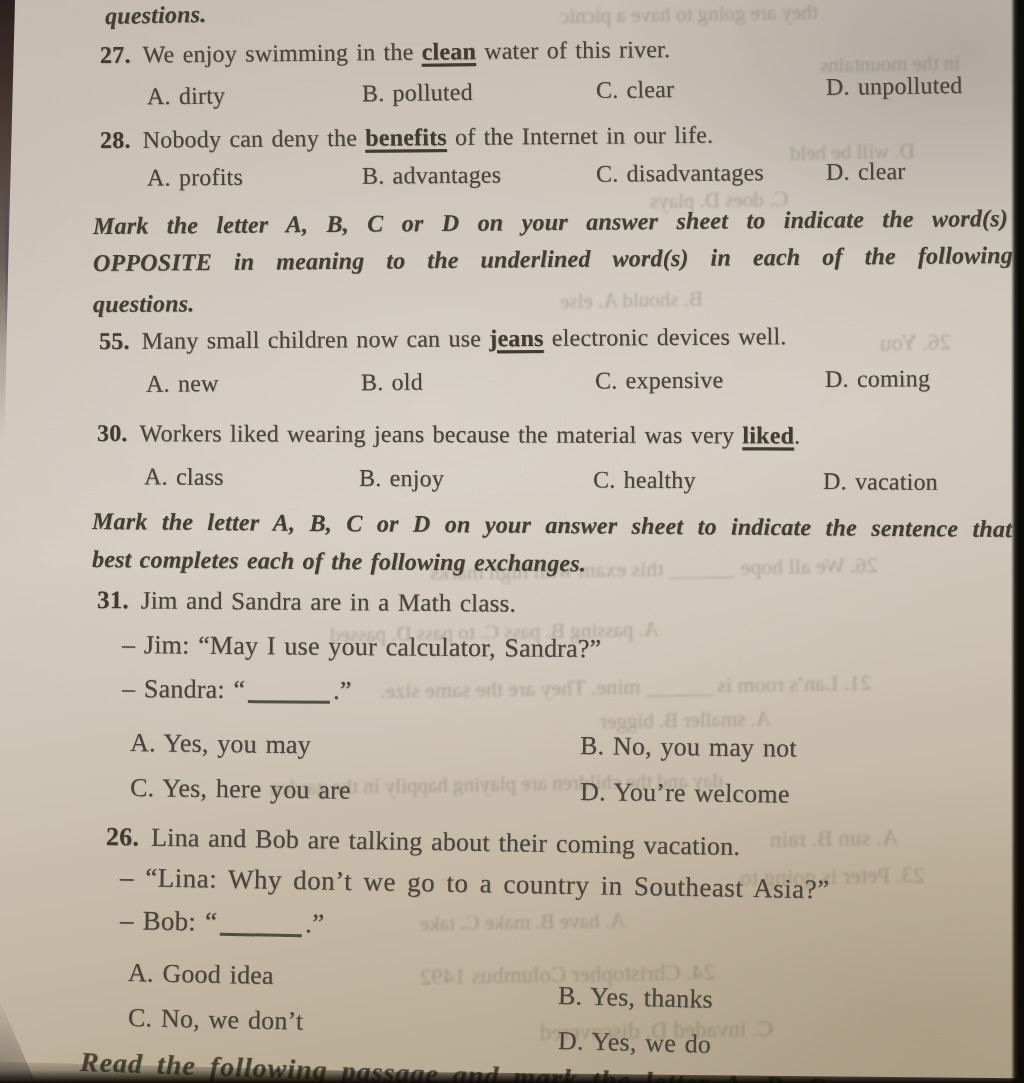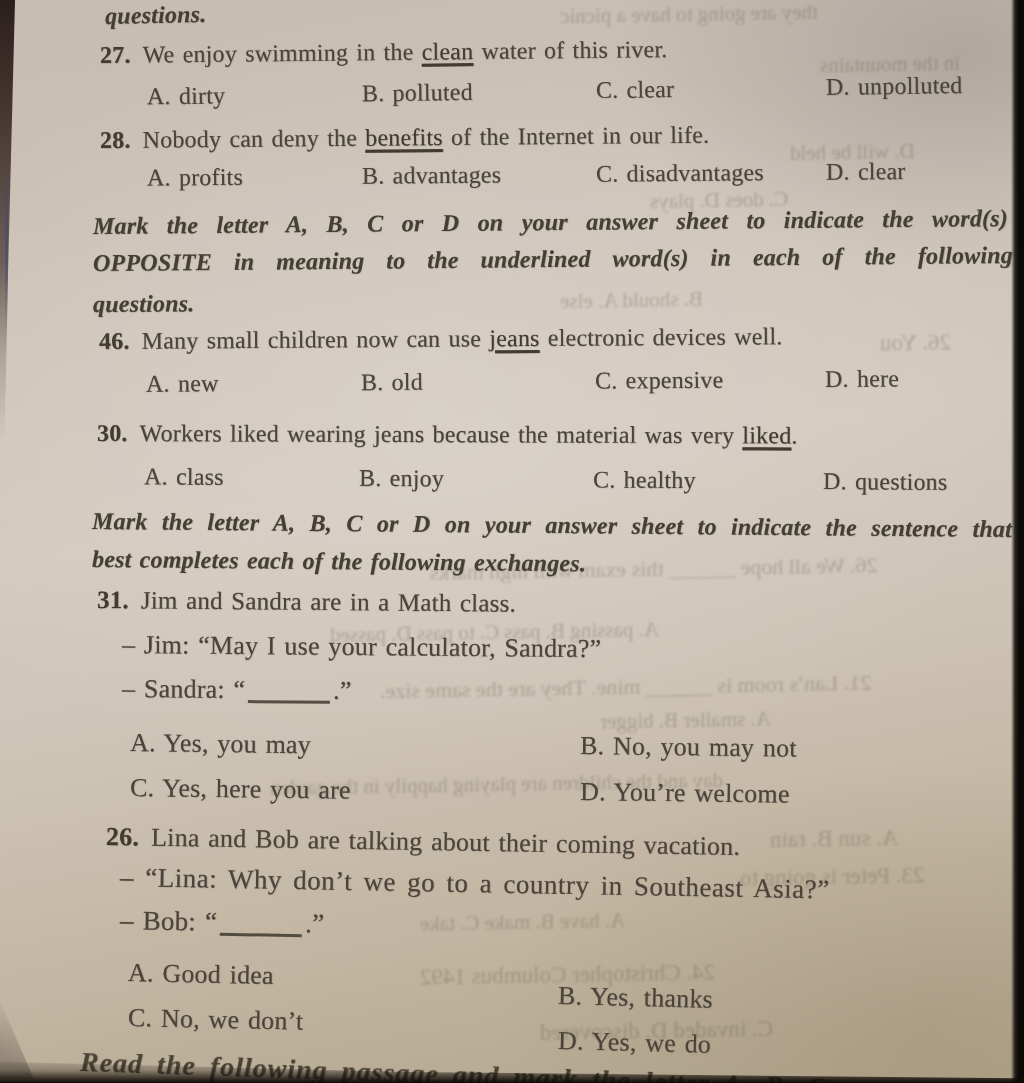--- a/index.html
+++ b/index.html
@@ -10,21 +10,21 @@
     background:
       radial-gradient(90% 55% at 42% 38%, rgba(255,255,255,.16), rgba(255,255,255,0) 65%),
       radial-gradient(50% 28% at 94% 5%, rgba(96,92,88,.26), rgba(96,92,88,0) 70%),
       radial-gradient(60% 35% at 90% 95%, rgba(120,102,70,.18), rgba(120,102,70,0) 70%),
       linear-gradient(170deg,#c6bcb1 0%,#ccc3b8 22%,#d3cabf 45%,#cdc3b5 62%,#c2b5a1 80%,#b2a58d 100%);
   }
   .line{position:absolute;white-space:nowrap;font-size:24px;letter-spacing:.2px;word-spacing:2px;
         transform:rotate(var(--r,0deg));transform-origin:left center;
         text-shadow:.4px .3px 1px rgba(75,68,56,.55);}
   .qnum{font-weight:bold;margin-right:12px;color:#423b2f;}
-  .kw{font-weight:normal;color:#423b2f;text-decoration:underline;text-decoration-thickness:2.5px;text-underline-offset:4px;}
+  .kw{font-weight:bold;color:#423b2f;text-decoration:underline;text-decoration-thickness:2.5px;text-underline-offset:4px;}
   .instr{font-weight:bold;font-style:italic;color:#453f33;}
   .just{white-space:normal;text-align:justify;text-align-last:justify;word-spacing:3px;}
   .opts{width:935px;height:36px;}
   .col{position:absolute;white-space:nowrap;}
   .ca{left:47px}.cb{left:262px}.cc{left:496px}.cd{left:726px}
   .f25{font-size:25px}.f26{font-size:26px}.f27{font-size:27px}
   .wide{letter-spacing:.5px;word-spacing:4px;}
   .blank{display:inline-block;width:82px;height:6px;border-bottom:3px solid rgba(62,56,46,.85);
          transform:translateY(5px);margin:0 3px;}
   .footer-line{font-size:28px;font-weight:bold;font-style:italic;color:#484234;
@@ -107,37 +107,37 @@
     <span class="col cb">B. advantages</span>
     <span class="col cc">C. disadvantages</span>
     <span class="col cd">D. clear</span>
   </div>
 
   <div class="line instr just" style="left:93px;top:213px;width:915px;--r:-0.5deg">Mark the letter A, B, C or D on your answer sheet to indicate the word(s)</div>
   <div class="line instr just" style="left:93px;top:250px;width:920px;--r:-0.5deg">OPPOSITE in meaning to the underlined word(s) in each of the following</div>
   <div class="line instr" style="left:93px;top:291px;--r:-0.4deg">questions.</div>
 
   <div class="line" style="left:99px;top:328px;--r:-0.4deg">
-    <b class="qnum">46.</b><span>Many small children now can use </span><span class="kw">jeans</span><span> electronic devices well.</span>
+    <b class="qnum">55.</b><span>Many small children now can use </span><span class="kw">jeans</span><span> electronic devices well.</span>
   </div>
   <div class="line opts" style="left:99px;top:371px;--r:-0.4deg">
     <span class="col ca">A. new</span>
     <span class="col cb">B. old</span>
     <span class="col cc">C. expensive</span>
-    <span class="col cd">D. here</span>
+    <span class="col cd">D. coming</span>
   </div>
 
   <div class="line" style="left:97px;top:420px;--r:0.2deg">
     <b class="qnum">30.</b><span>Workers liked wearing jeans because the material was very </span><span class="kw">liked</span><span>.</span>
   </div>
   <div class="line opts" style="left:97px;top:463px;--r:0.4deg">
     <span class="col ca">A. class</span>
     <span class="col cb">B. enjoy</span>
     <span class="col cc">C. healthy</span>
-    <span class="col cd">D. questions</span>
+    <span class="col cd">D. vacation</span>
   </div>
 
   <div class="line instr just" style="left:92px;top:508px;width:920px;--r:0.5deg">Mark the letter A, B, C or D on your answer sheet to indicate the sentence that</div>
   <div class="line instr" style="left:92px;top:546px;--r:0.5deg">best completes each of the following exchanges.</div>
 
   <div class="line f25" style="left:97px;top:586px;--r:0.5deg">
     <b class="qnum">31.</b><span>Jim and Sandra are in a Math class.</span>
   </div>
   <div class="line f26" style="left:122px;top:630px;--r:0.5deg">– Jim: “May I use your calculator, Sandra?”</div>
   <div class="line f26" style="left:122px;top:674px;--r:0.5deg">

